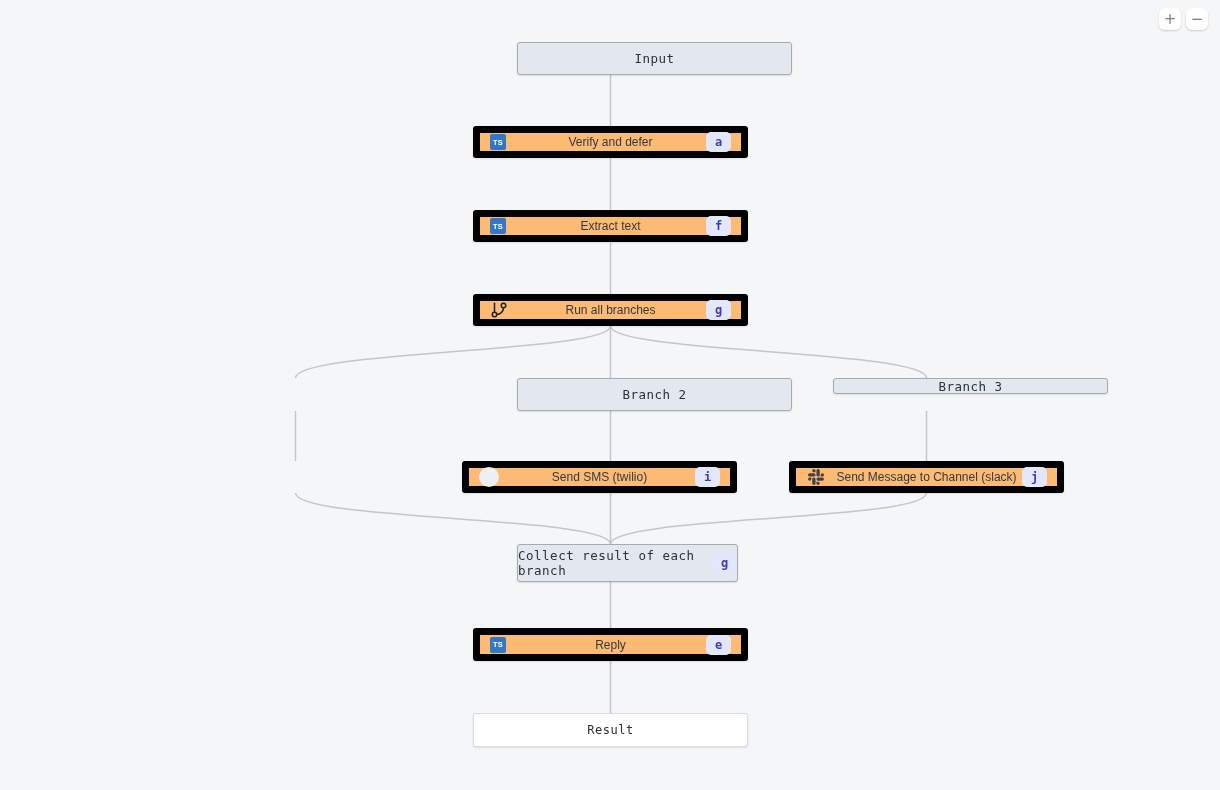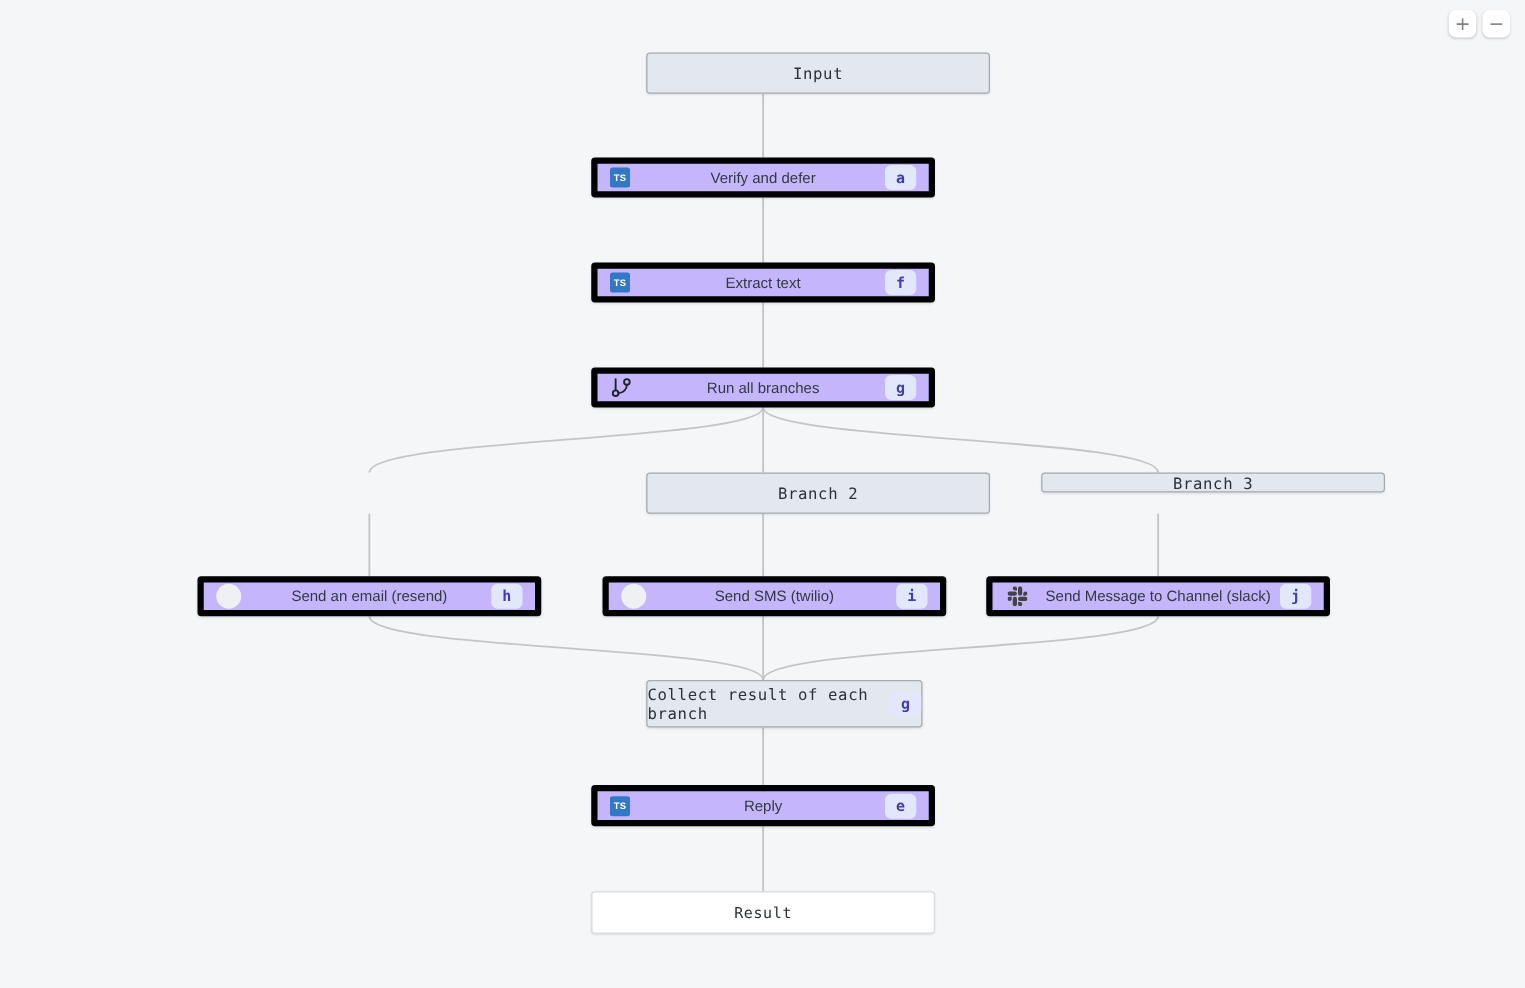--- a/index.html
+++ b/index.html
@@ -24,22 +24,22 @@
   }
   .node.header{
     background:#e3e8ee;
     border:1px solid #a3abb3;
     font-family:"DejaVu Sans Mono", monospace;
     font-size:12.5px;letter-spacing:.5px;
     color:#2b3137;
     margin-left:44px;
   }
   .node.task{
-    background:#c4b5fd;
-    border:5px solid #000000;
+    background:#fdba74;
+    border:7px solid #000000;
     font-size:12px;color:#333a40;
   }
   .node.resultbox{
     background:#ffffff;
     border:1px solid #d8dbdf;
     font-family:"DejaVu Sans Mono", monospace;
     font-size:12px;letter-spacing:.5px;
     color:#2b3137;
   }
   .task .tlabel{
@@ -135,27 +135,22 @@
     <span class="badge">g</span>
   </div>
 
   <div class="node header" style="left:473px;top:378px;width:275px;height:33px">
     <span>Branch 2</span>
   </div>
   <div class="node header" style="left:789px;top:378px;width:275px;height:16px">
     <span>Branch 3</span>
   </div>
 
-  <div class="node task" style="left:158px;top:461px;width:275px;height:32px">
-    <span class="icon placeholder"></span>
-    <span class="tlabel">Send an email (resend)</span>
-    <span class="badge">h</span>
-  </div>
 
-  <div class="node task" style="left:482px;top:461px;width:275px;height:32px">
+  <div class="node task" style="left:462px;top:461px;width:275px;height:32px">
     <span class="icon placeholder"></span>
     <span class="tlabel">Send SMS (twilio)</span>
     <span class="badge">i</span>
   </div>
 
   <div class="node task" style="left:789px;top:461px;width:275px;height:32px">
     <span class="icon svg16" style="left:12px">
       <svg width="16" height="16" viewBox="0 0 24 24" fill="#454245">
         <path d="M5.042 15.165a2.528 2.528 0 0 1-2.52 2.523A2.528 2.528 0 0 1 0 15.165a2.527 2.527 0 0 1 2.522-2.52h2.52v2.52zM6.313 15.165a2.527 2.527 0 0 1 2.521-2.52 2.527 2.527 0 0 1 2.521 2.52v6.313A2.528 2.528 0 0 1 8.834 24a2.528 2.528 0 0 1-2.521-2.522v-6.313zM8.834 5.042a2.528 2.528 0 0 1-2.521-2.52A2.528 2.528 0 0 1 8.834 0a2.528 2.528 0 0 1 2.521 2.522v2.52H8.834zM8.834 6.313a2.528 2.528 0 0 1 2.521 2.521 2.528 2.528 0 0 1-2.521 2.521H2.522A2.528 2.528 0 0 1 0 8.834a2.528 2.528 0 0 1 2.522-2.521h6.312zM18.956 8.834a2.528 2.528 0 0 1 2.522-2.521A2.528 2.528 0 0 1 24 8.834a2.528 2.528 0 0 1-2.522 2.521h-2.522V8.834zM17.688 8.834a2.528 2.528 0 0 1-2.523 2.521 2.527 2.527 0 0 1-2.52-2.521V2.522A2.527 2.527 0 0 1 15.165 0a2.528 2.528 0 0 1 2.523 2.522v6.312zM15.165 18.956a2.528 2.528 0 0 1 2.523 2.522A2.528 2.528 0 0 1 15.165 24a2.527 2.527 0 0 1-2.52-2.522v-2.522h2.52zM15.165 17.688a2.527 2.527 0 0 1-2.52-2.523 2.526 2.526 0 0 1 2.52-2.52h6.313A2.527 2.527 0 0 1 24 15.165a2.528 2.528 0 0 1-2.522 2.523h-6.313z"></path>
       </svg>

